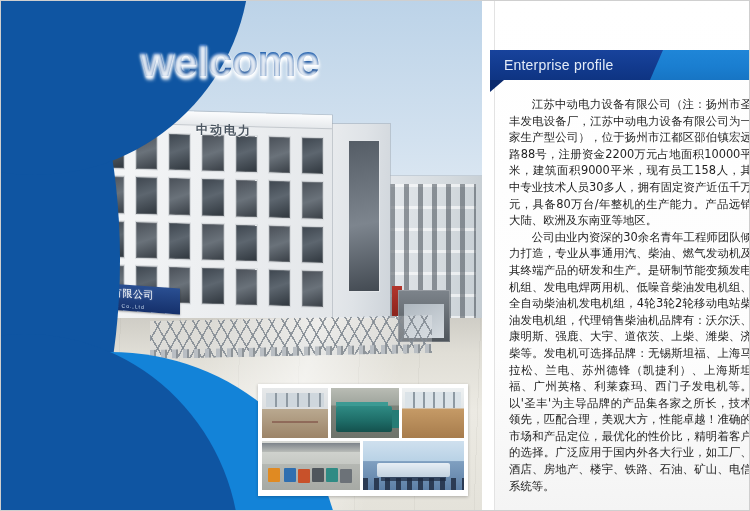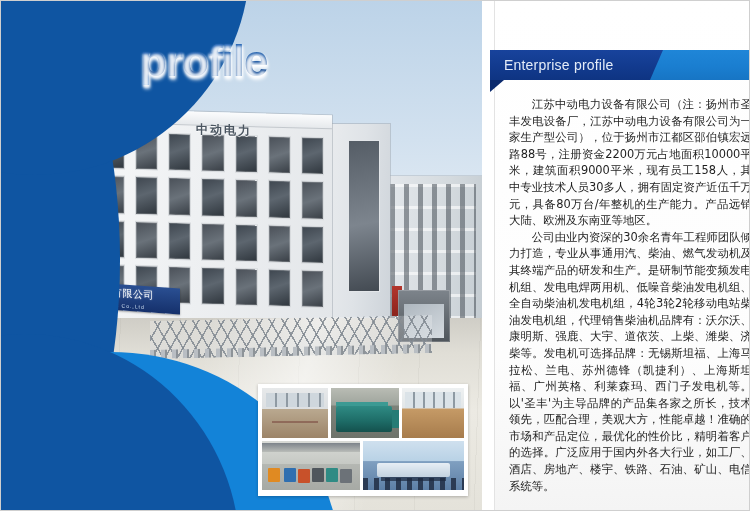--- a/index.html
+++ b/index.html
@@ -400,21 +400,21 @@
       </div>
     </div>
 
     <div class="swoosh-left2"></div>
     <div class="swoosh-left"></div>
     <div class="swoosh-bottom"></div>
     <div class="swoosh-bottom2"></div>
     <div class="swoosh-tl2"></div>
     <div class="swoosh-tl"></div>
 
-    <div class="welcome">profile</div>
+    <div class="welcome">welcome</div>
 
     <div class="photo-strip">
       <div class="ps-row top">
         <div class="ps-cell a p-office"></div>
         <div class="ps-cell b p-gen"></div>
         <div class="ps-cell c p-open"></div>
       </div>
       <div class="ps-row bot">
         <div class="ps-cell d p-floor"></div>
         <div class="ps-cell e p-conf"></div>

